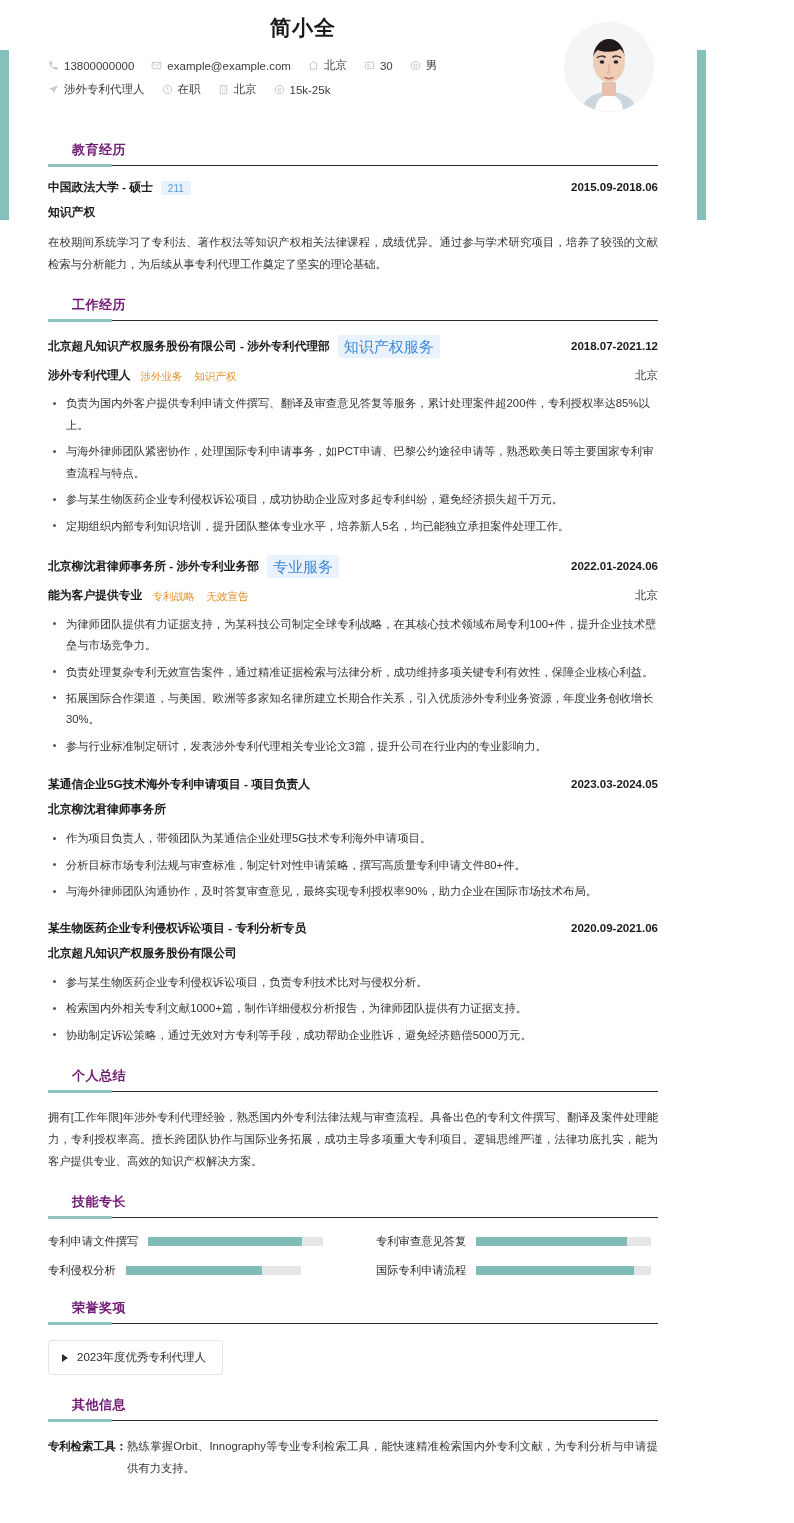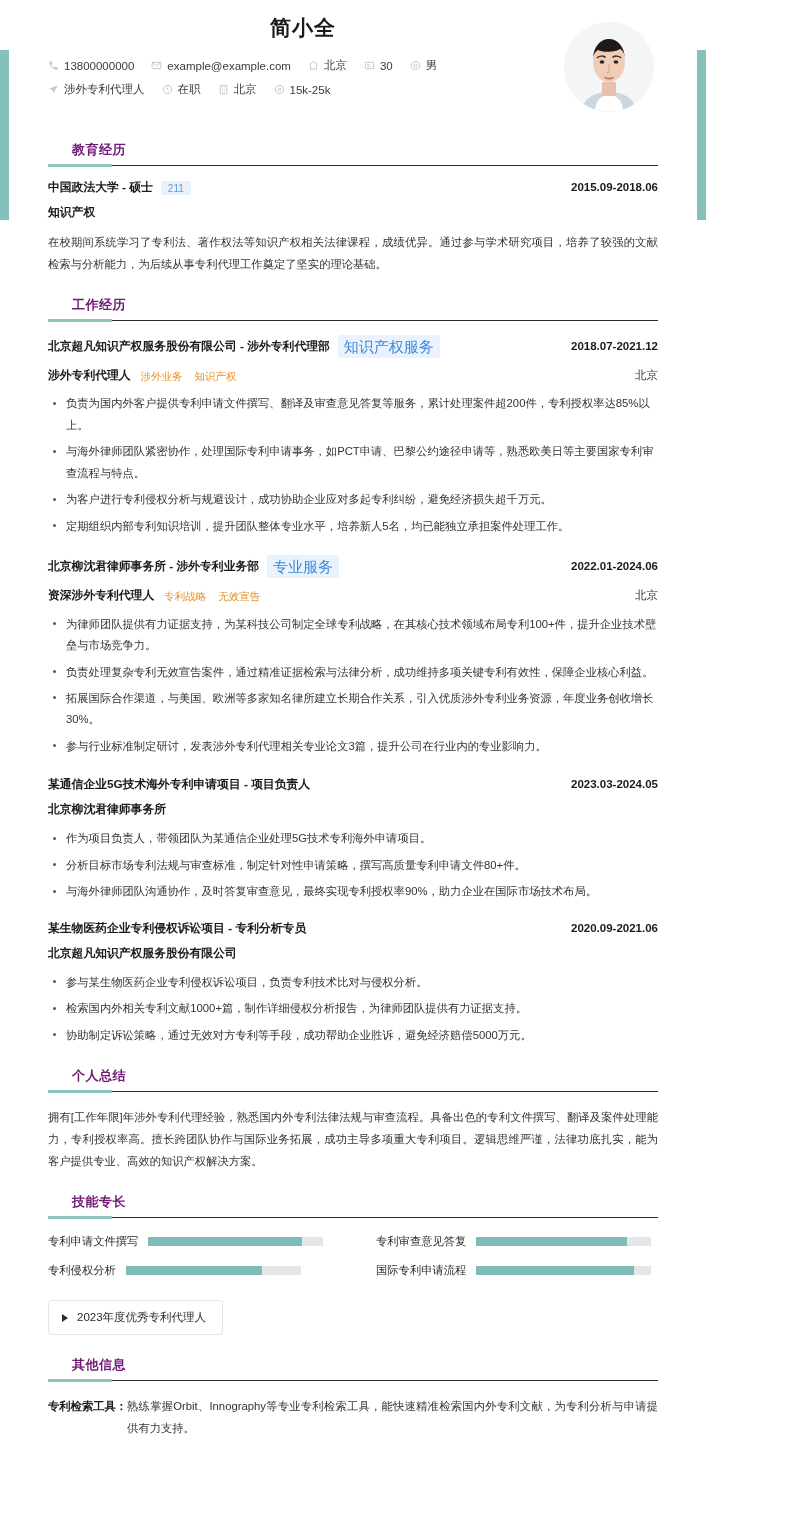--- a/index.html
+++ b/index.html
@@ -440,36 +440,36 @@
           <div class="line-left">
             <span>涉外专利代理人</span>
             <span class="tag-orange">涉外业务</span>
             <span class="tag-orange">知识产权</span>
           </div>
           <div class="line-right">北京</div>
         </div>
         <ul class="bullets">
           <li>负责为国内外客户提供专利申请文件撰写、翻译及审查意见答复等服务，累计处理案件超200件，专利授权率达85%以上。</li>
           <li>与海外律师团队紧密协作，处理国际专利申请事务，如PCT申请、巴黎公约途径申请等，熟悉欧美日等主要国家专利审查流程与特点。</li>
-          <li>为客户进行专利侵权分析与规避设计，成功协助企业应对多起专利纠纷，避免经济损失超千万元。</li>
+          <li>参与某生物医药企业专利侵权诉讼项目，成功协助企业应对多起专利纠纷，避免经济损失超千万元。</li>
           <li>定期组织内部专利知识培训，提升团队整体专业水平，培养新人5名，均已能独立承担案件处理工作。</li>
         </ul>
       </div>
 
       <div class="entry">
         <div class="line">
           <div class="line-left">
             <span>北京柳沈君律师事务所 - 涉外专利业务部</span>
             <span class="tag-blue">专业服务</span>
           </div>
           <div class="line-right">2022.01-2024.06</div>
         </div>
         <div class="line role">
           <div class="line-left">
-            <span>资深涉外专利代理人</span>
+            <span>能为客户提供专业</span>
             <span class="tag-orange">专利战略</span>
             <span class="tag-orange">无效宣告</span>
           </div>
           <div class="line-right">北京</div>
         </div>
         <ul class="bullets">
           <li>为律师团队提供有力证据支持，为某科技公司制定全球专利战略，在其核心技术领域布局专利100+件，提升企业技术壁垒与市场竞争力。</li>
           <li>负责处理复杂专利无效宣告案件，通过精准证据检索与法律分析，成功维持多项关键专利有效性，保障企业核心利益。</li>
           <li>拓展国际合作渠道，与美国、欧洲等多家知名律所建立长期合作关系，引入优质涉外专利业务资源，年度业务创收增长30%。</li>
           <li>参与行业标准制定研讨，发表涉外专利代理相关专业论文3篇，提升公司在行业内的专业影响力。</li>
@@ -545,20 +545,24 @@
         <div class="skill">
           <span class="skill-name">国际专利申请流程</span>
           <span class="skill-track">
             <span class="skill-fill" style="width: 90%;"></span>
           </span>
         </div>
       </div>
     </div>
 
     <div class="section">
+      <div class="sec-head">
+        <span class="t">荣誉奖项</span>
+        <span class="tealbar"></span>
+      </div>
       <div style="padding-top:2px;">
         <span class="honor-chip">
           <span class="tri"></span>
           <span>2023年度优秀专利代理人</span>
         </span>
       </div>
     </div>
 
     <div class="section">
       <div class="sec-head">

